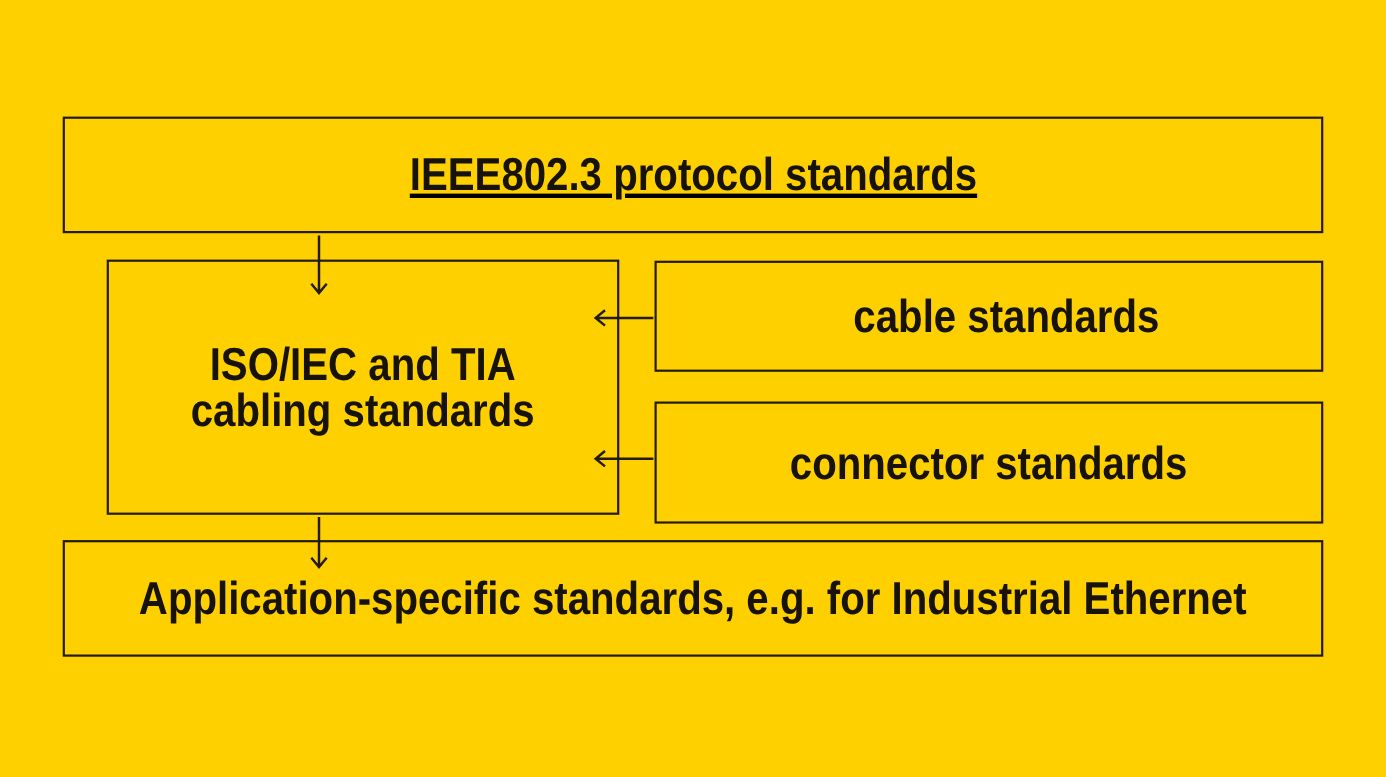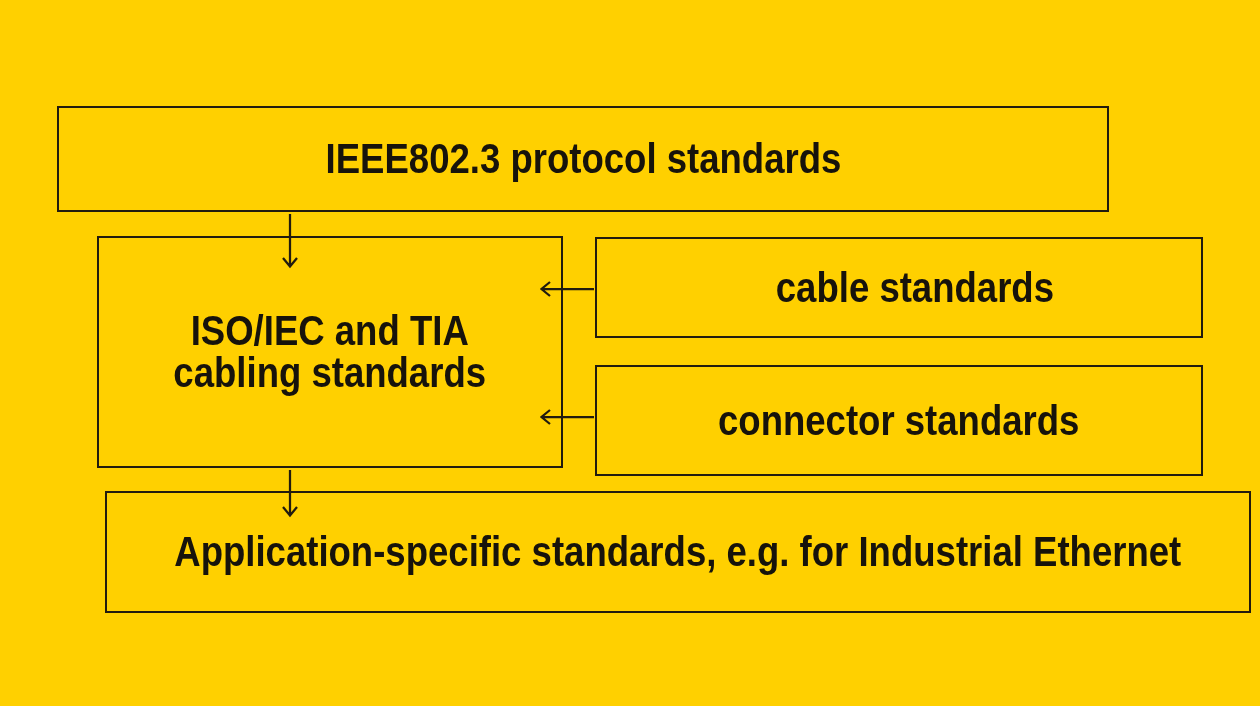--- a/index.html
+++ b/index.html
@@ -31,25 +31,25 @@
   .label{
     font-weight:700;
     font-size:42px;
     line-height:42px;
     color:var(--text);
     white-space:nowrap;
     text-align:center;
     transform:scaleX(.87);
     transform-origin:50% 50%;
   }
-  #box-protocol   {left:57px;  top:106px; width:1052px; height:106px;}
+  #box-protocol   {left:57px;  top:106px; width:1146px; height:106px;text-decoration:underline;}
   #box-cabling    {left:57px;  top:236px; width:466px;  height:232px;margin-left:40px;}
   #box-cable      {left:595px; top:237px; width:608px;  height:101px;padding-left:32px;}
   #box-connector  {left:595px; top:365px; width:608px;  height:111px;}
-  #box-application{left:57px;  top:491px; width:1146px; height:122px;margin-left:48px;}
+  #box-application{left:57px;  top:491px; width:1146px; height:106px;}
   .arrows{
     position:absolute;
     left:0;top:0;
     width:1260px;height:706px;
     pointer-events:none;
   }
   .arrows path{
     fill:none;
     stroke:var(--line);
     stroke-width:2.25;

